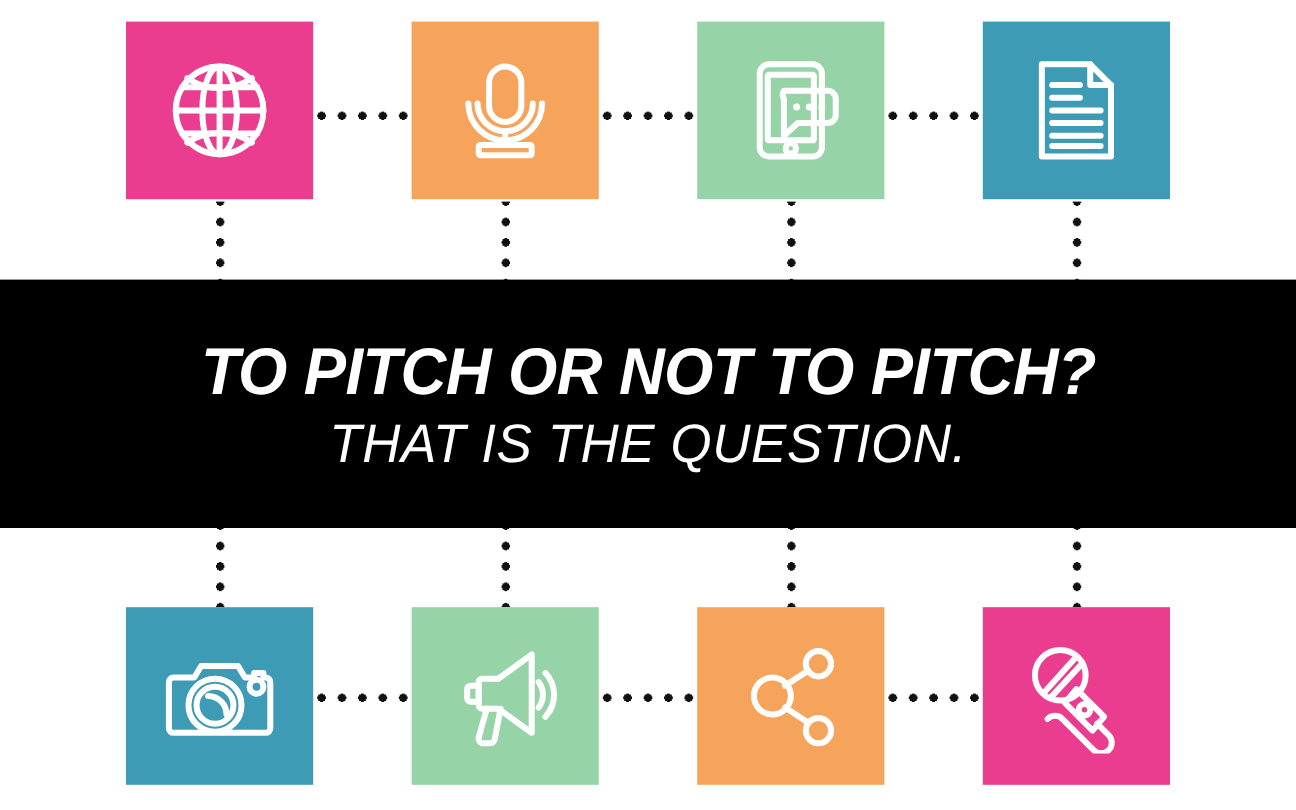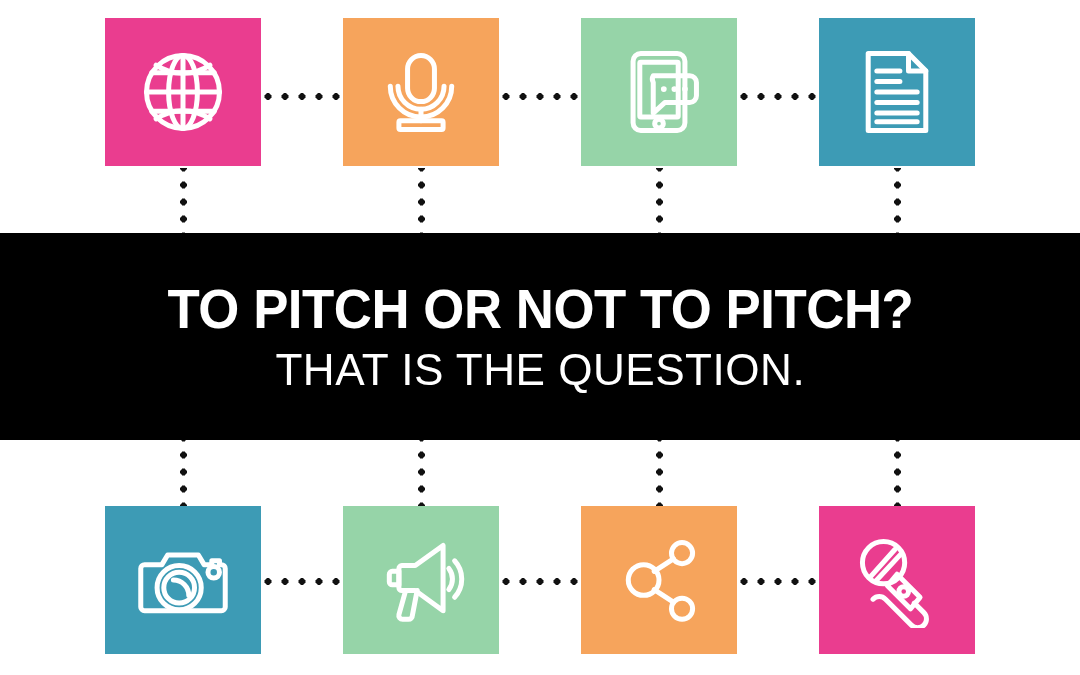--- a/index.html
+++ b/index.html
@@ -69,20 +69,21 @@
     left: 0;
     top: 233px;
     width: 1080px;
     height: 207px;
     background: #000000;
     z-index: 5;
     display: flex;
     flex-direction: column;
     align-items: center;
     justify-content: center;
+    font-style: italic;
   }
   #headline {
     color: #ffffff;
     font-family: "Liberation Sans", sans-serif;
     font-weight: bold;
     font-size: 55px;
     line-height: 1;
     letter-spacing: -0.5px;
     white-space: nowrap;
     transform: scaleX(0.96);

